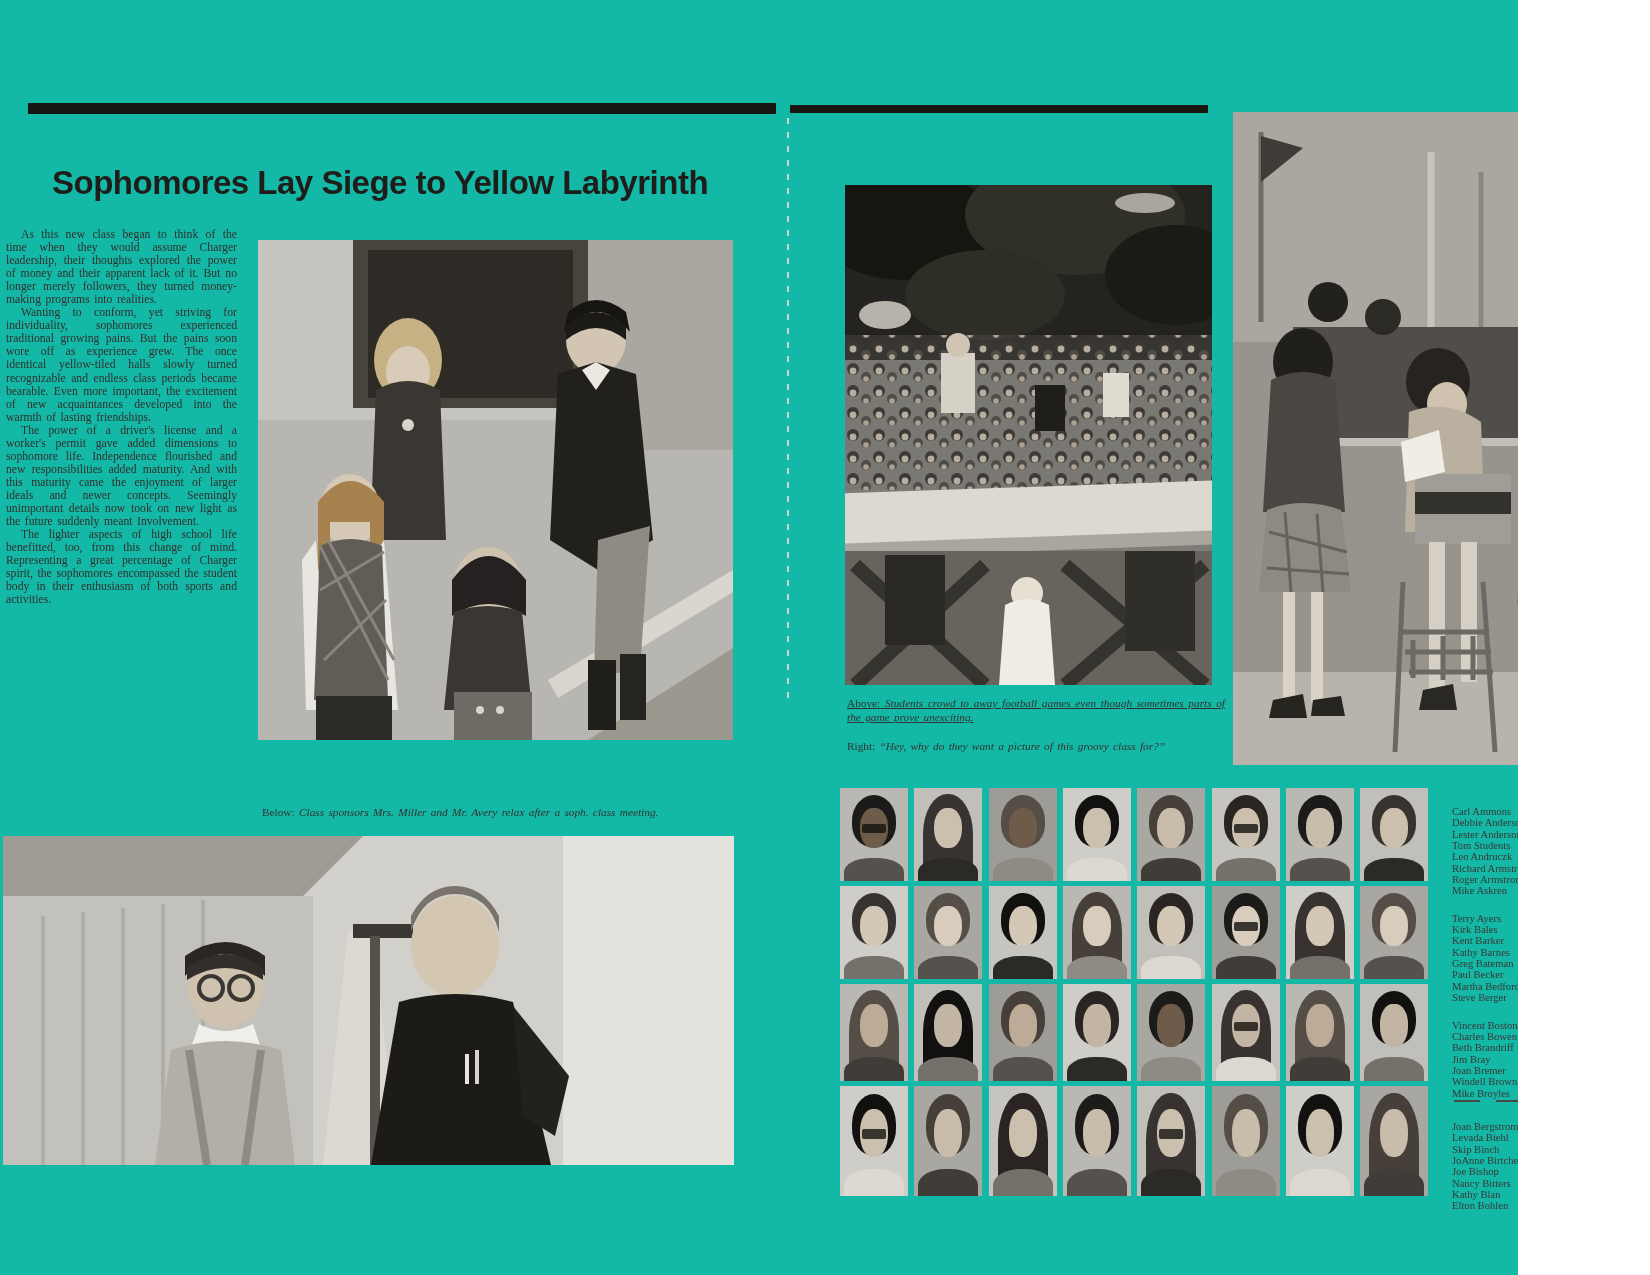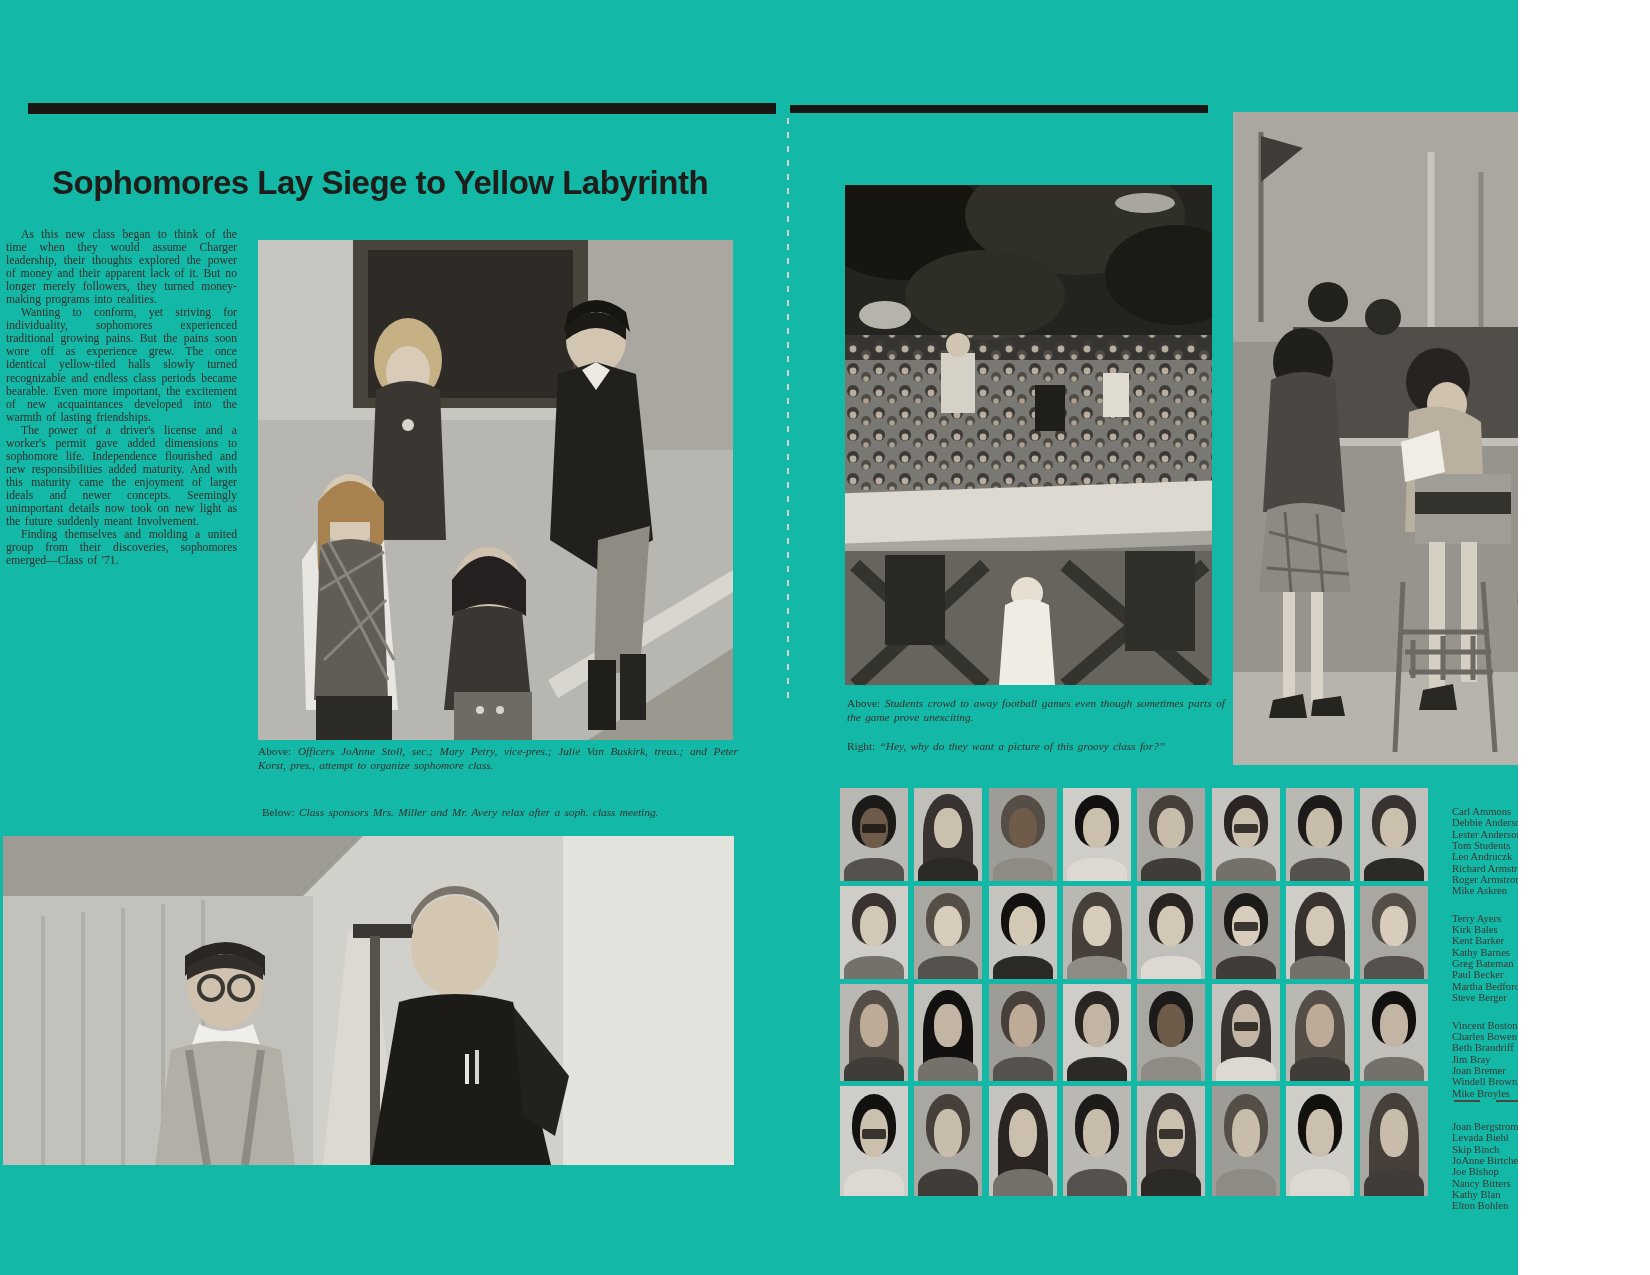--- a/index.html
+++ b/index.html
@@ -58,21 +58,21 @@
   <div class="topbar" style="left:28px;top:103px;width:748px;height:11px;"></div>
   <div class="topbar" style="left:790px;top:105px;width:418px;height:8px;"></div>
   <div class="spine" style="left:787px;top:118px;height:580px;"></div>
 
   <div class="headline">Sophomores Lay Siege to Yellow Labyrinth</div>
 
   <div class="bodycol" id="body-text">
       <p>As this new class began to think of the time when they would assume Charger leadership, their thoughts explored the power of money and their apparent lack of it. But no longer merely followers, they turned money-making programs into realities.</p>
       <p>Wanting to conform, yet striving for individuality, sophomores experienced traditional growing pains. But the pains soon wore off as experience grew. The once identical yellow-tiled halls slowly turned recognizable and endless class periods became bearable. Even more important, the excitement of new acquaintances developed into the warmth of lasting friendships.</p>
       <p>The power of a driver's license and a worker's permit gave added dimensions to sophomore life. Independence flourished and new responsibilities added maturity. And with this maturity came the enjoyment of larger ideals and newer concepts. Seemingly unimportant details now took on new light as the future suddenly meant Involvement.</p>
-      <p>Finding themselves and molding a united group from their discoveries, sophomores emerged—Class of '71.</p>
+      <p>The lighter aspects of high school life benefitted, too, from this change of mind. Representing a great percentage of Charger spirit, the sophomores encompassed the student body in their enthusiasm of both sports and activities.</p>
     </div>
 
   <div class="photo" style="left:258px;top:240px;width:475px;height:500px;">
     <svg viewBox="0 0 475 500" preserveAspectRatio="none">
       <rect width="475" height="500" fill="#b8b6b0"></rect>
       <rect x="0" y="0" width="475" height="180" fill="#c7c5bf"></rect>
       <rect x="95" y="0" width="235" height="168" fill="#47443c"></rect>
       <rect x="110" y="10" width="205" height="148" fill="#2e2b26"></rect>
       <rect x="330" y="0" width="145" height="210" fill="#a9a7a0"></rect>
 
@@ -103,24 +103,20 @@
 
       <ellipse cx="230" cy="345" rx="34" ry="38" fill="#cfc2ae"></ellipse>
       <path d="M194 340 Q230 292 268 340 L268 376 Q230 352 194 376 Z" fill="#242120"></path>
       <path d="M196 372 Q230 360 264 372 L274 470 L186 470 Z" fill="#393633"></path>
       <rect x="196" y="452" width="78" height="48" fill="#6e6b64"></rect>
       <circle cx="222" cy="470" r="4" fill="#d8d4cc"></circle>
       <circle cx="242" cy="470" r="4" fill="#d8d4cc"></circle>
     </svg>
   </div>
 
-  <div class="caption" style="left:258px;top:745px;width:480px;">
-    <span class="cap-label">Above:</span>
-    <span class="cap-text">Officers JoAnne Stoll, sec.; Mary Petry, vice-pres.; Julie Van Buskirk, treas.; and Peter Korst, pres., attempt to organize sophomore class.</span>
-  </div>
 
   <div class="caption" style="left:262px;top:806px;width:450px;">
     <span class="cap-label">Below:</span>
     <span class="cap-text">Class sponsors Mrs. Miller and Mr. Avery relax after a soph. class meeting.</span>
   </div>
 
   <div class="photo" style="left:3px;top:836px;width:731px;height:329px;">
     <svg viewBox="0 0 731 329" preserveAspectRatio="none">
       <rect width="731" height="329" fill="#d2d0ca"></rect>
       <polygon points="0,0 360,0 300,60 0,95" fill="#9d9b94"></polygon>
@@ -189,21 +185,21 @@
         <line x1="220" y1="380" x2="360" y2="500"></line>
         <line x1="360" y1="380" x2="220" y2="500"></line>
       </g>
       <rect x="40" y="370" width="60" height="90" fill="#2a2824"></rect>
       <rect x="280" y="366" width="70" height="100" fill="#302e29"></rect>
       <circle cx="182" cy="408" r="16" fill="#e6dfd2"></circle>
       <path d="M160 420 Q182 408 204 420 L210 500 L154 500 Z" fill="#efece4"></path>
     </svg>
   </div>
 
-  <div class="caption" style="left:847px;top:697px;width:378px;">
+  <div class="caption" style="left:847px;top:697px;width:378px;text-decoration:underline;">
     <span class="cap-label">Above:</span>
     <span class="cap-text">Students crowd to away football games even though sometimes parts of the game prove unexciting.</span>
   </div>
 
   <div class="caption" style="left:847px;top:740px;width:395px;">
     <span class="cap-label">Right:</span>
     <span class="cap-text">“Hey, why do they want a picture of this groovy class for?”</span>
   </div>
 
   <div class="photo" style="left:1233px;top:112px;width:417px;height:653px;">

